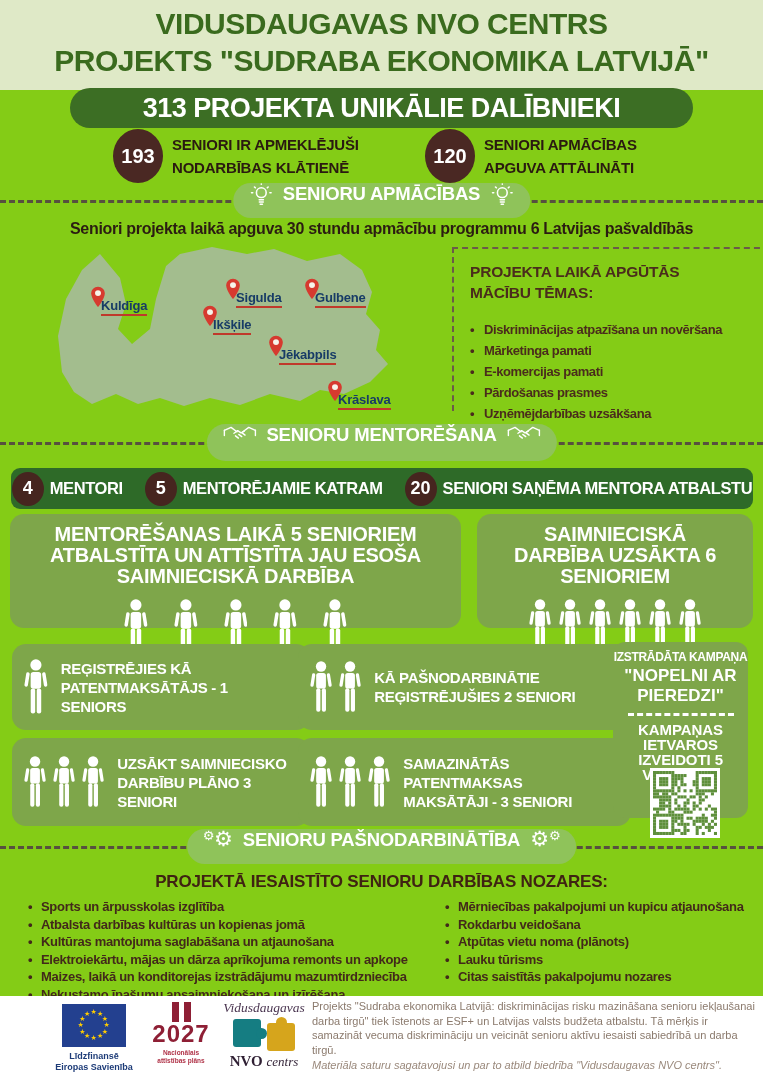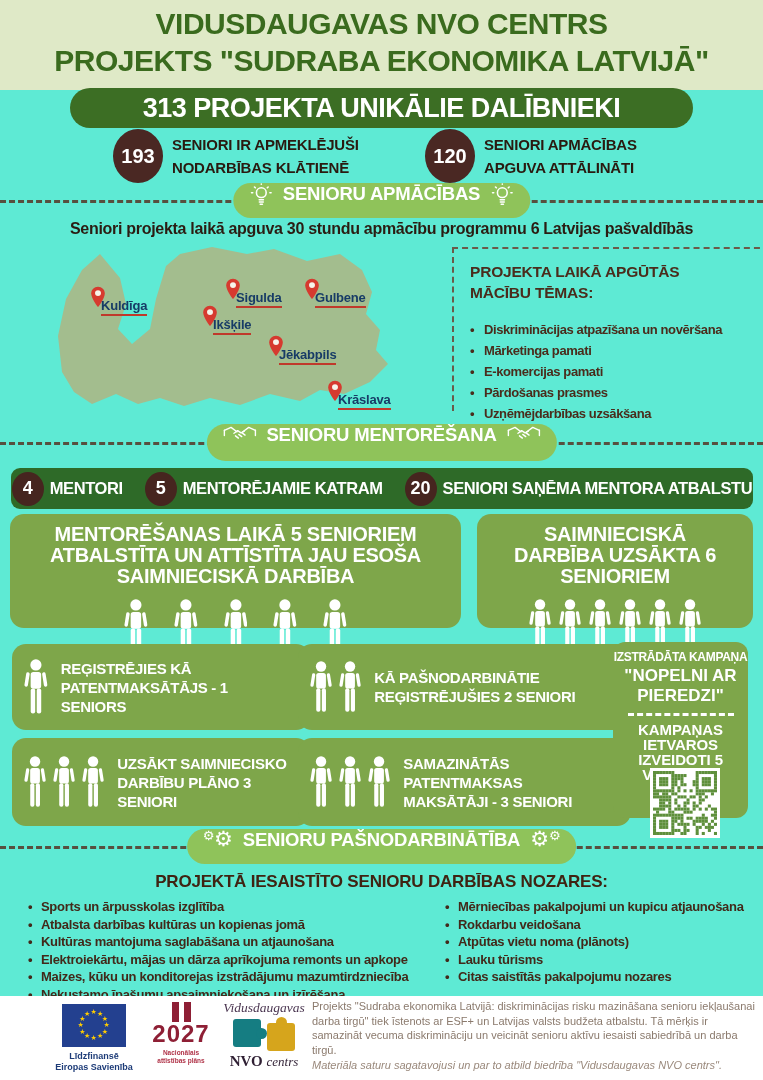--- a/index.html
+++ b/index.html
@@ -1,16 +1,16 @@
 <!DOCTYPE html>
 <html><head>
 <meta charset="utf-8">
 <style>
   html,body{margin:0;padding:0;background:#888;}
-  #page{position:relative;width:763px;height:1080px;background:#5eead4;overflow:hidden;
+  #page{position:relative;width:763px;height:1080px;background:#84cc16;overflow:hidden;
         font-family:"Liberation Sans","DejaVu Sans",sans-serif;}
   
   .top-band{position:absolute;left:0;top:0;width:763px;height:90px;background:#dfe9c7;}
   .title{position:absolute;left:0;width:763px;text-align:center;color:#3a6b1e;
          font-weight:bold;font-size:30px;letter-spacing:-.5px;line-height:36px;}
   .title.l1{top:6px;} .title.l2{top:43px;}
   .banner{position:absolute;left:70px;top:88px;width:623px;height:40px;background:#3c6e24;
           border-radius:22px;color:#fff;font-weight:bold;font-size:27px;letter-spacing:-.5px;
           text-align:center;line-height:40px;}
   .stat{position:absolute;top:128px;height:56px;display:flex;align-items:center;}
@@ -602,21 +602,21 @@
     <span>SENIORU PAŠNODARBINĀTĪBA</span>
     <span class="gear-cluster"><span class="g1">⚙</span><span class="g2">⚙</span></span>
   </div>
 
   <div id="sectors-heading">PROJEKTĀ IESAISTĪTO SENIORU DARBĪBAS NOZARES:</div>
   <ul class="seclist" id="sec-left">
     <li>Sports un ārpusskolas izglītība</li>
     <li>Atbalsta darbības kultūras un kopienas jomā</li>
     <li>Kultūras mantojuma saglabāšana un atjaunošana</li>
     <li>Elektroiekārtu, mājas un dārza aprīkojuma remonts un apkope</li>
-    <li>Maizes, kūku un konditorejas izstrādājumu mazumtirdzniecība</li>
+    <li>Maizes, laikā un konditorejas izstrādājumu mazumtirdzniecība</li>
     <li>Nekustamo īpašumu apsaimniekošana un izīrēšana</li>
   </ul>
   <ul class="seclist" id="sec-right">
     <li>Mērniecības pakalpojumi un kupicu atjaunošana</li>
     <li>Rokdarbu veidošana</li>
     <li>Atpūtas vietu noma (plānots)</li>
     <li>Lauku tūrisms</li>
     <li>Citas saistītās pakalpojumu nozares</li>
   </ul>
 

